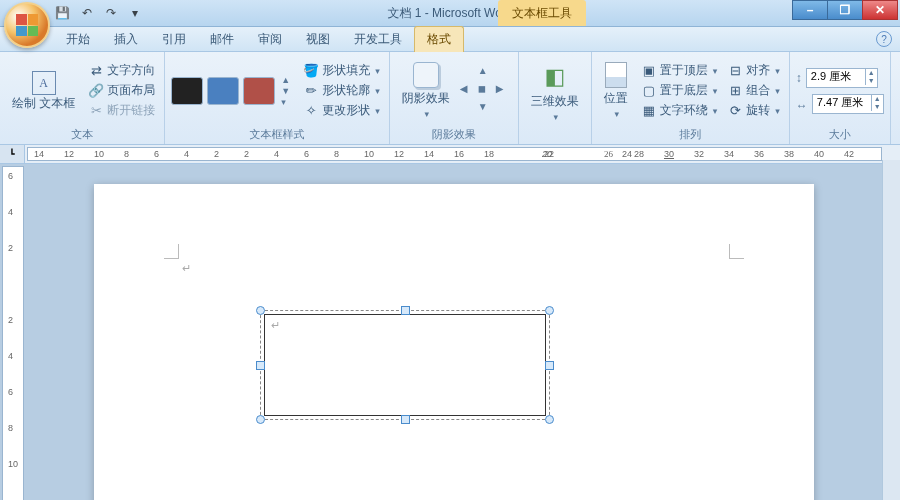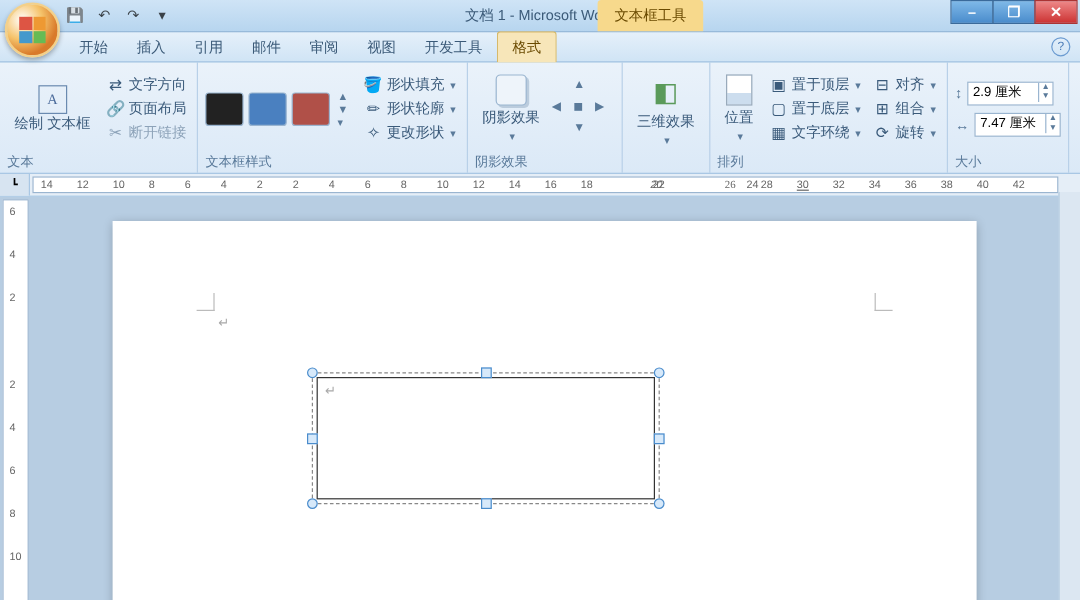--- a/index.html
+++ b/index.html
@@ -15,21 +15,21 @@
 .win-btn{width:34px;height:18px;display:flex;align-items:center;justify-content:center;color:#fff;font-weight:bold;border:1px solid #3a6a9a;margin-left:-1px}
 .win-min{background:linear-gradient(#7fb9e8,#4a8ccc)}
 .win-max{background:linear-gradient(#7fb9e8,#4a8ccc)}
 .win-close{background:linear-gradient(#e88,#c33);border-color:#a33}
 .tabs{height:24px;background:linear-gradient(#e5f0fa,#d0e4f5);display:flex;align-items:center;padding-left:54px;border-bottom:1px solid #a9c7e4;position:relative}
 .tab{padding:4px 12px;color:#3b5a78;cursor:default}
 .tab.active{background:#f7e6b9;border:1px solid #d6b96a;border-bottom:none;border-radius:3px 3px 0 0;color:#6a4a00}
 .help-icon{position:absolute;right:8px;top:4px;width:14px;height:14px;border:1px solid #6a9ad0;border-radius:50%;font-size:10px;color:#4a7ab5;display:flex;align-items:center;justify-content:center}
 .ribbon{height:92px;background:linear-gradient(#eaf2fa,#dbe9f7);display:flex;border-bottom:1px solid #a9c7e4}
 .group{border-right:1px solid #b8d0e8;padding:3px 6px 1px;display:flex;flex-direction:column;justify-content:space-between}
-.group-label{color:#5a7a9a;font-size:11px;padding:1px 0}
+.group-label{text-align:center;color:#5a7a9a;font-size:11px;padding:1px 0}
 .group-body{flex:1;display:flex;align-items:center;gap:4px}
 .big-btn{display:flex;flex-direction:column;align-items:center;justify-content:center;padding:2px 6px;gap:2px;color:#3a5a7a}
 .big-btn .ico{width:28px;height:28px;display:flex;align-items:center;justify-content:center}
 .small-row{display:flex;align-items:center;gap:3px;color:#3a5a7a;padding:1px 3px;white-space:nowrap}
 .small-row .ico{width:16px;height:16px;display:flex;align-items:center;justify-content:center;font-size:13px}
 .stack{display:flex;flex-direction:column;gap:1px}
 .style-swatch{width:30px;height:26px;border:1px solid #9ab5d0;border-radius:3px}
 .dd-arrow{font-size:9px;color:#5a7a9a;margin-left:2px}
 .spinner{display:flex;align-items:flex-start;border:1px solid #9ab5d0;background:#fff;height:18px}
 .spinner span{padding:0 4px;font-size:11px;min-width:50px}

